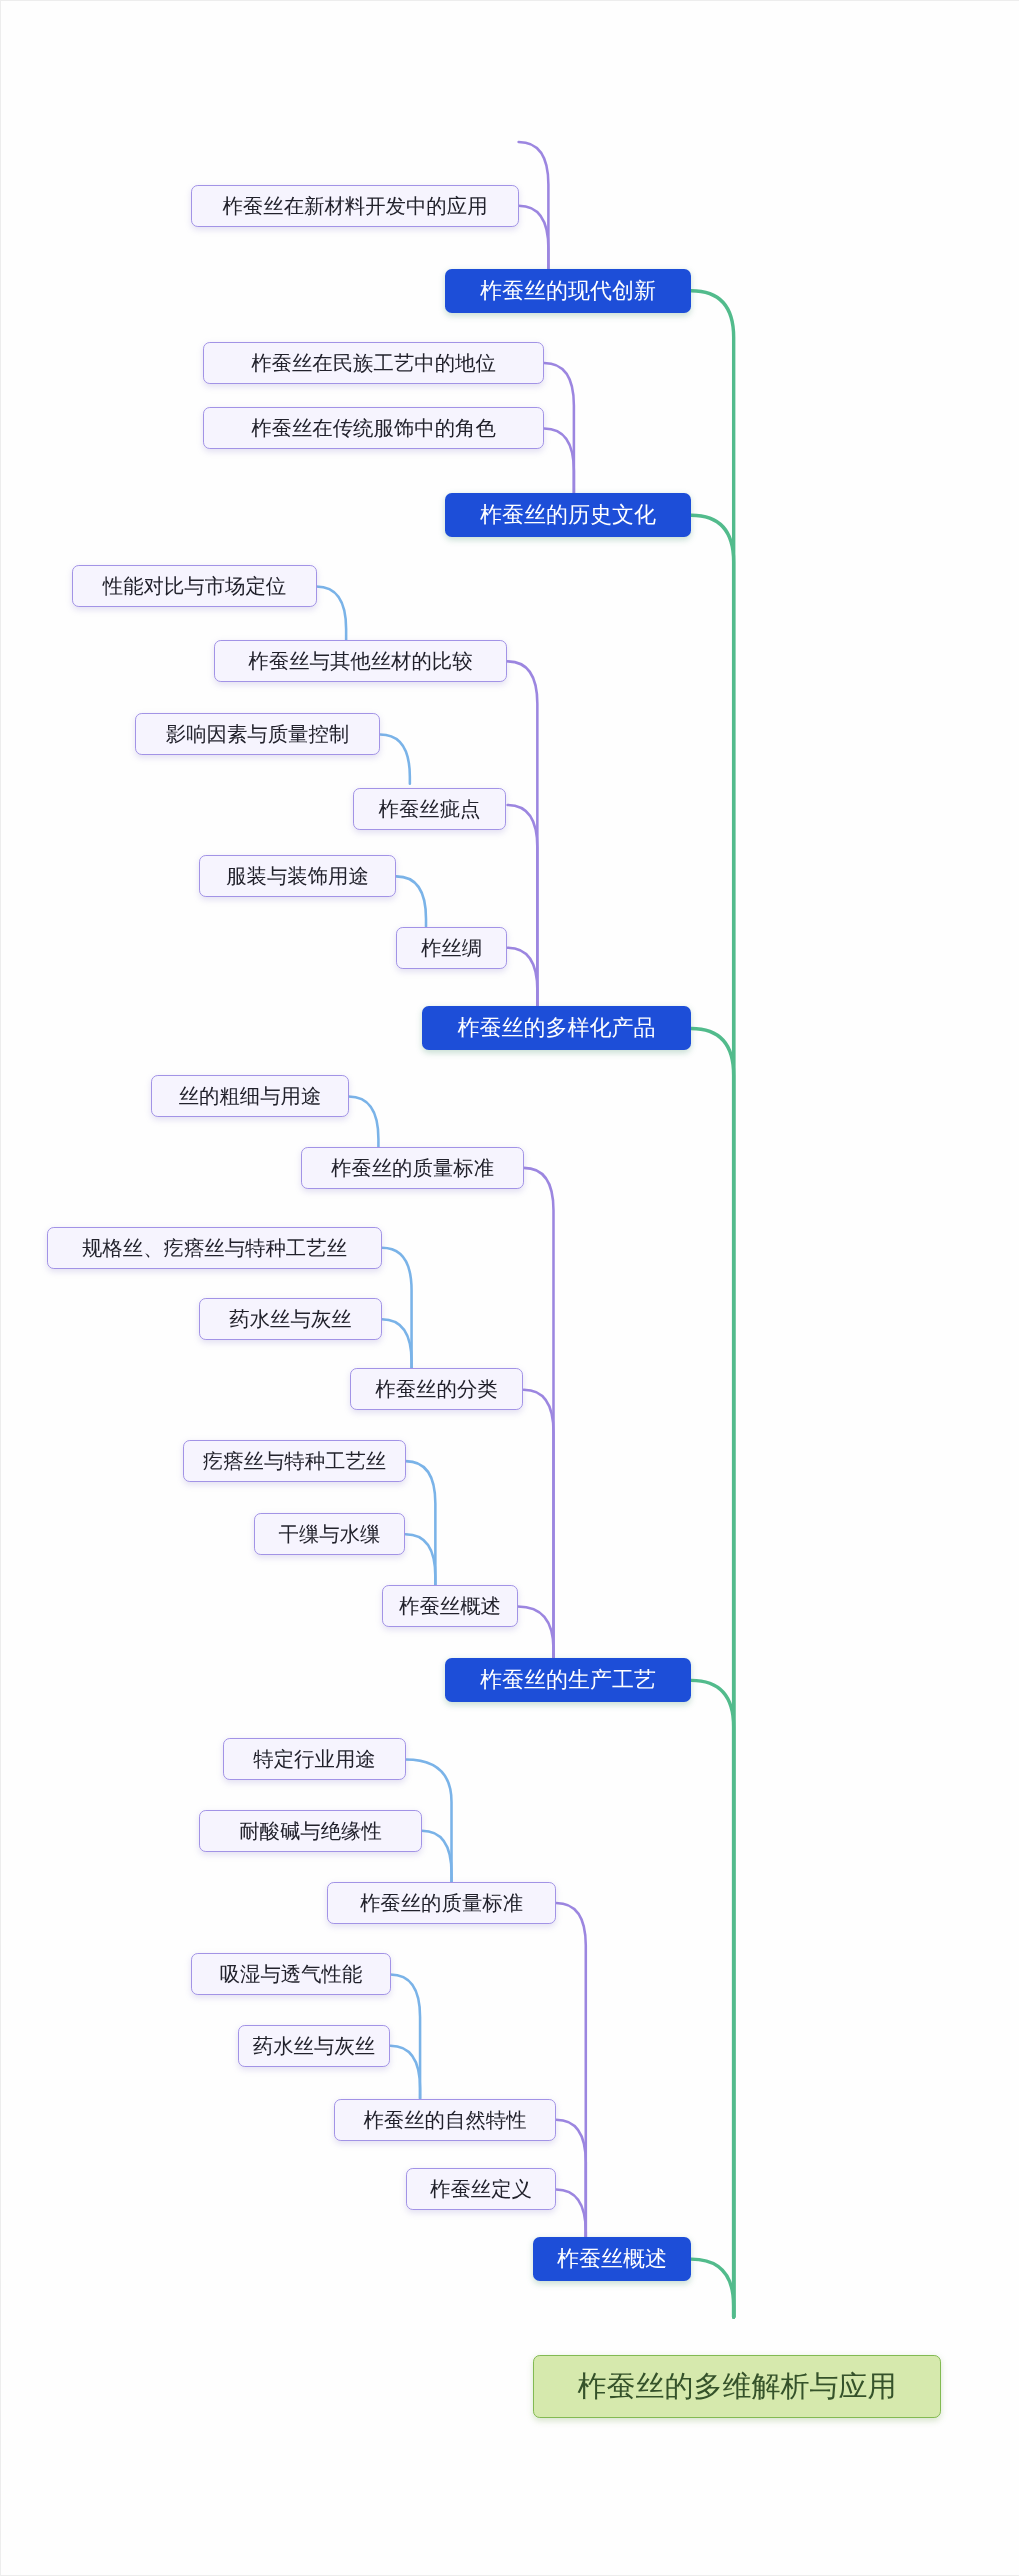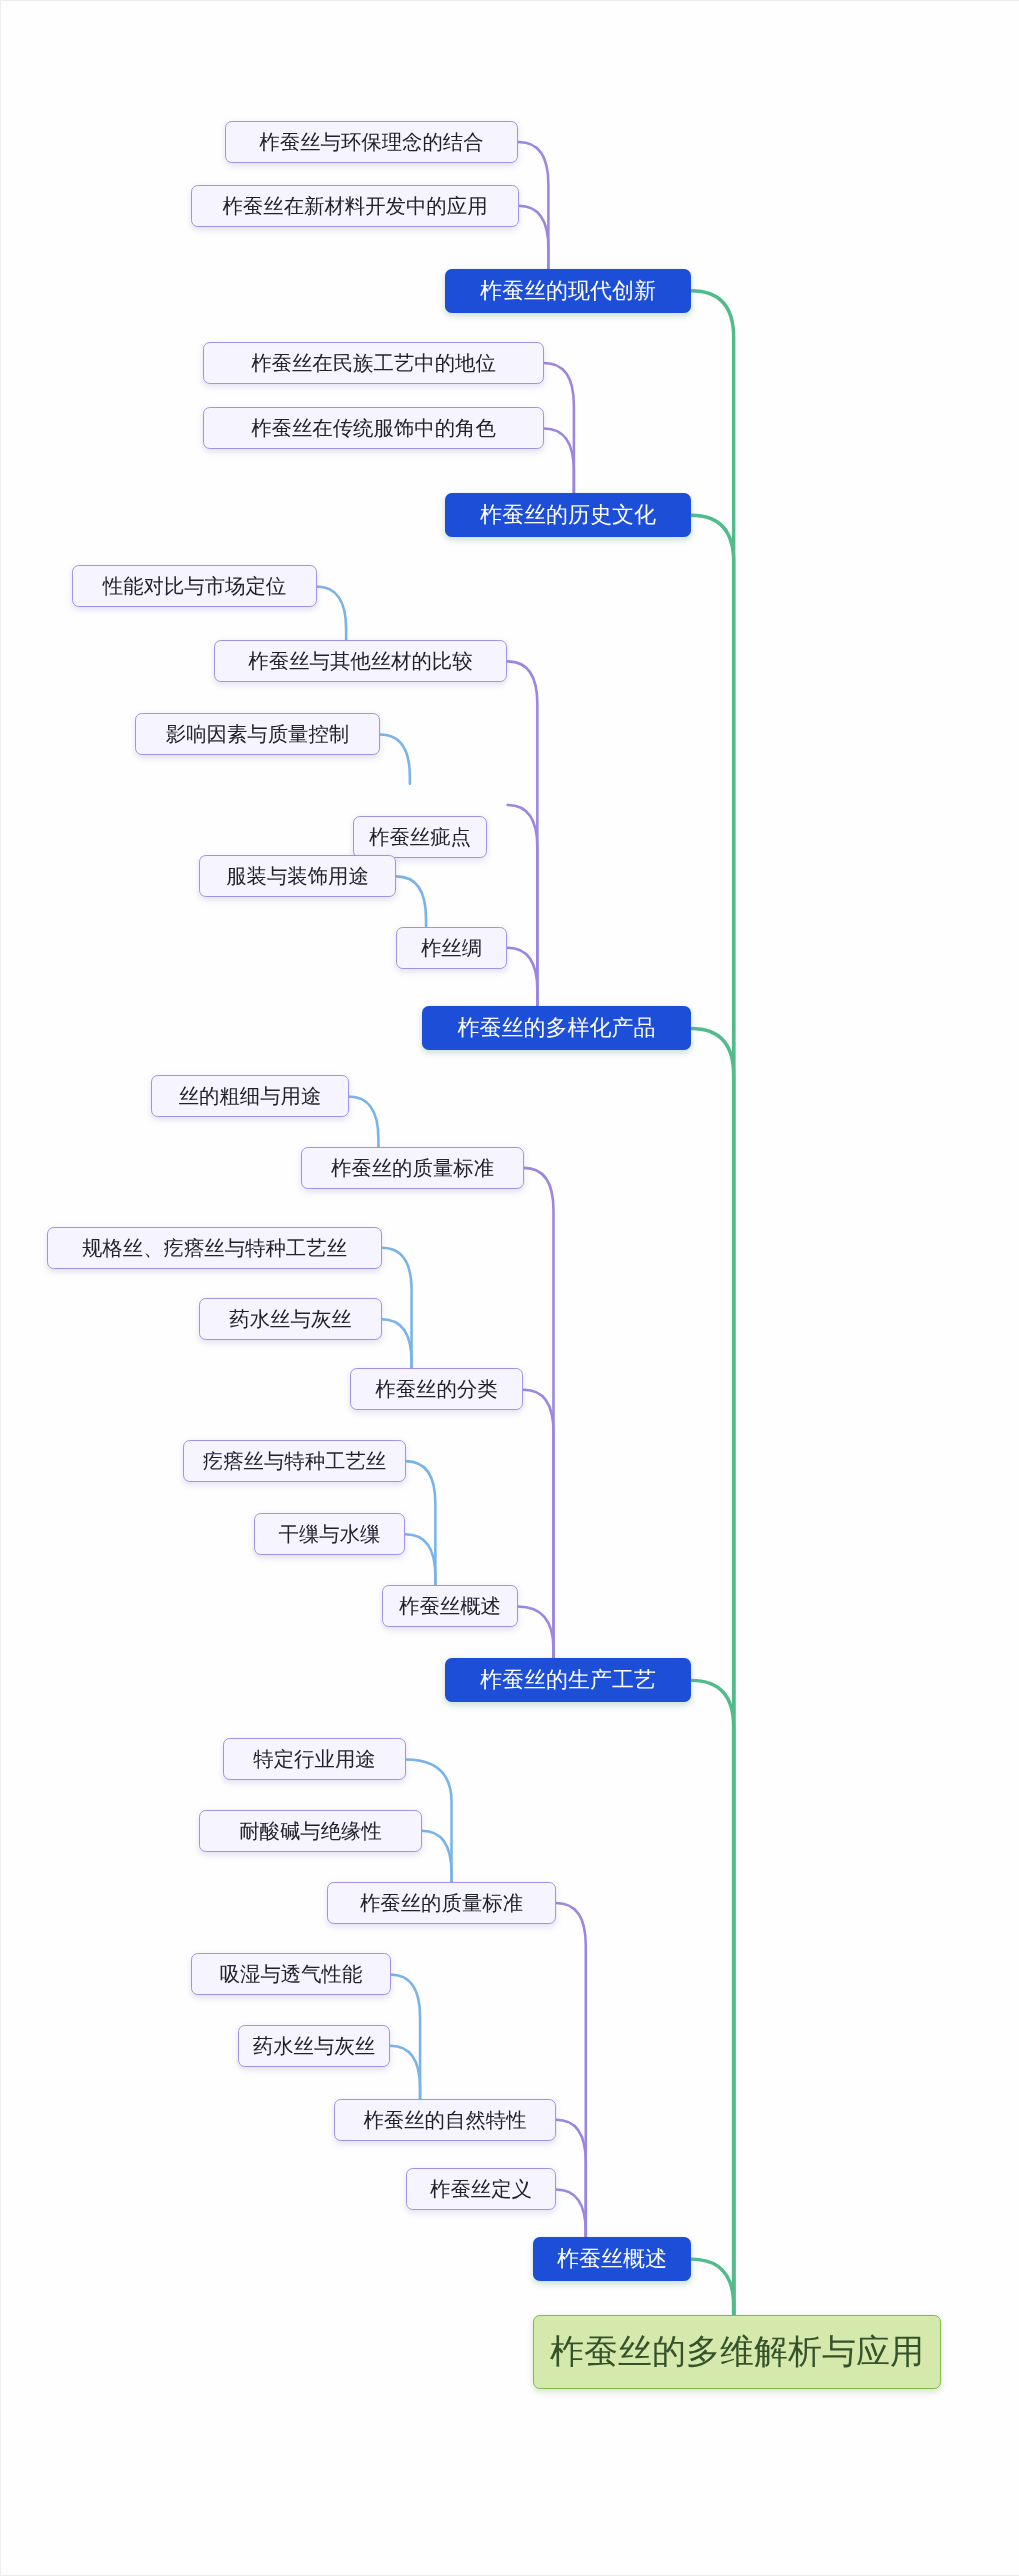--- a/index.html
+++ b/index.html
@@ -33,26 +33,27 @@
     box-shadow:0 2.5px 6px rgba(130,120,200,0.22);
   }
   .branch {
     height:44px;
     background:#1d4ed8;
     color:#ffffff;
     font-size:22px;
     box-shadow:0 2.5px 6px rgba(60,140,105,0.28);
   }
   .root {
-    height:74px;
+    height:63px;
     background:#d6e9ad;
     border:1.7px solid #82ba52;
     color:#35522a;
-    font-size:34px;
+    font-size:29px;
     box-shadow:0 2.5px 6px rgba(120,160,80,0.28);
+    margin-top:40px;
   }
 </style>
 </head>
 <body>
 
 <div class="canvas">
 
   <svg class="links" width="1020" height="2576" viewBox="0 0 1200 3031">
     <g class="lv1">
       <path d="M 862 2725 L 862 396 Q 862 341, 812 341"></path>
@@ -85,32 +86,31 @@
       <path d="M 483 1609 L 483 1517 Q 483 1467, 448 1467"></path>
       <path d="M 511 1864 L 511 1854 Q 511 1804, 476 1804"></path>
       <path d="M 511 1864 L 511 1768 Q 511 1718, 476 1718"></path>
       <path d="M 530 2213 L 530 2203 Q 530 2153, 495 2153"></path>
       <path d="M 530 2213 L 530 2119 Q 530 2069, 476 2069"></path>
       <path d="M 493 2468 L 493 2456 Q 493 2406, 458 2406"></path>
       <path d="M 493 2468 L 493 2372 Q 493 2322, 458 2322"></path>
     </g>
   </svg>
 
-  <div class="node leaf" style="left:224px;top:120px;width:293px">柞蚕丝与环保理念的结合</div>
   <div class="node leaf" style="left:190px;top:184px;width:328px">柞蚕丝在新材料开发中的应用</div>
   <div class="node branch" style="left:444px;top:268px;width:246px">柞蚕丝的现代创新</div>
 
   <div class="node leaf" style="left:202px;top:341px;width:341px">柞蚕丝在民族工艺中的地位</div>
   <div class="node leaf" style="left:202px;top:406px;width:341px">柞蚕丝在传统服饰中的角色</div>
   <div class="node branch" style="left:444px;top:492px;width:246px">柞蚕丝的历史文化</div>
 
   <div class="node leaf" style="left:71px;top:564px;width:245px">性能对比与市场定位</div>
   <div class="node leaf" style="left:213px;top:639px;width:293px">柞蚕丝与其他丝材的比较</div>
   <div class="node leaf" style="left:134px;top:712px;width:245px">影响因素与质量控制</div>
-  <div class="node leaf" style="left:352px;top:815px;width:134px">柞蚕丝疵点</div>
+  <div class="node leaf" style="left:352px;top:787px;width:153px">柞蚕丝疵点</div>
   <div class="node leaf" style="left:198px;top:854px;width:197px">服装与装饰用途</div>
   <div class="node leaf" style="left:395px;top:926px;width:111px">柞丝绸</div>
   <div class="node branch" style="left:421px;top:1005px;width:269px">柞蚕丝的多样化产品</div>
 
   <div class="node leaf" style="left:150px;top:1074px;width:198px">丝的粗细与用途</div>
   <div class="node leaf" style="left:300px;top:1146px;width:223px">柞蚕丝的质量标准</div>
   <div class="node leaf" style="left:46px;top:1226px;width:335px">规格丝、疙瘩丝与特种工艺丝</div>
   <div class="node leaf" style="left:198px;top:1297px;width:183px">药水丝与灰丝</div>
   <div class="node leaf" style="left:349px;top:1367px;width:173px">柞蚕丝的分类</div>
   <div class="node leaf" style="left:182px;top:1439px;width:223px">疙瘩丝与特种工艺丝</div>

